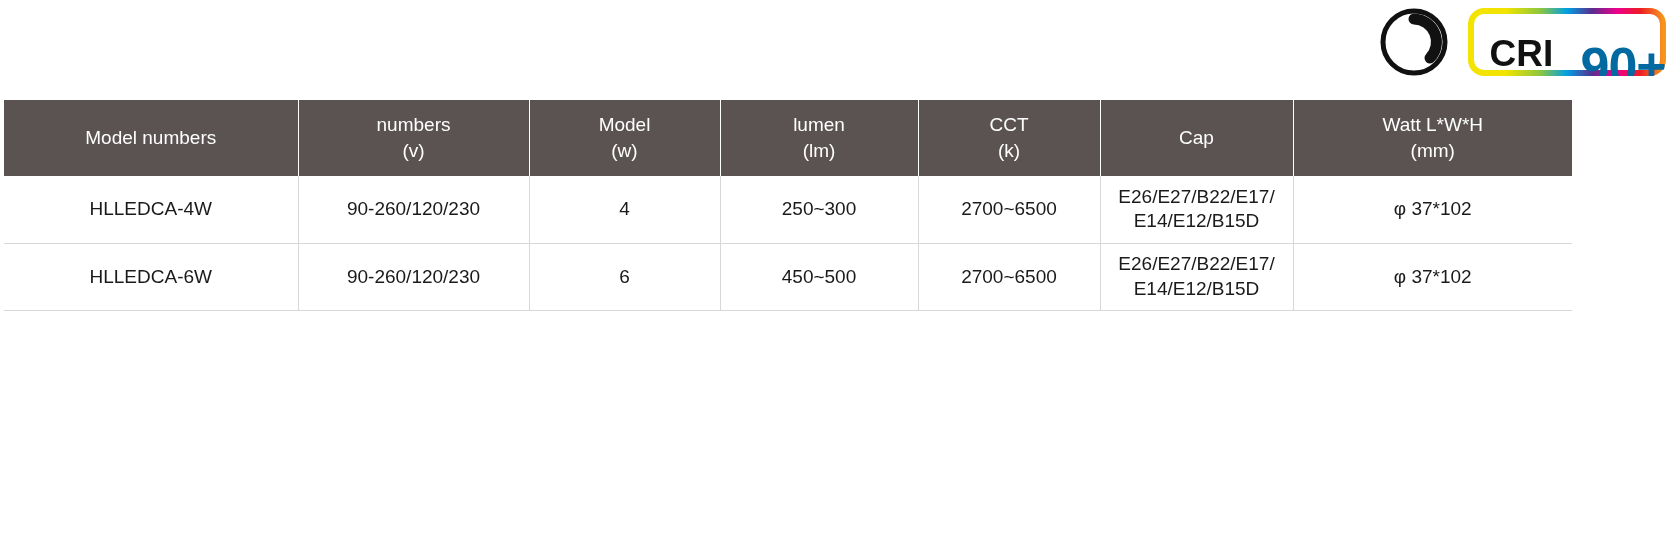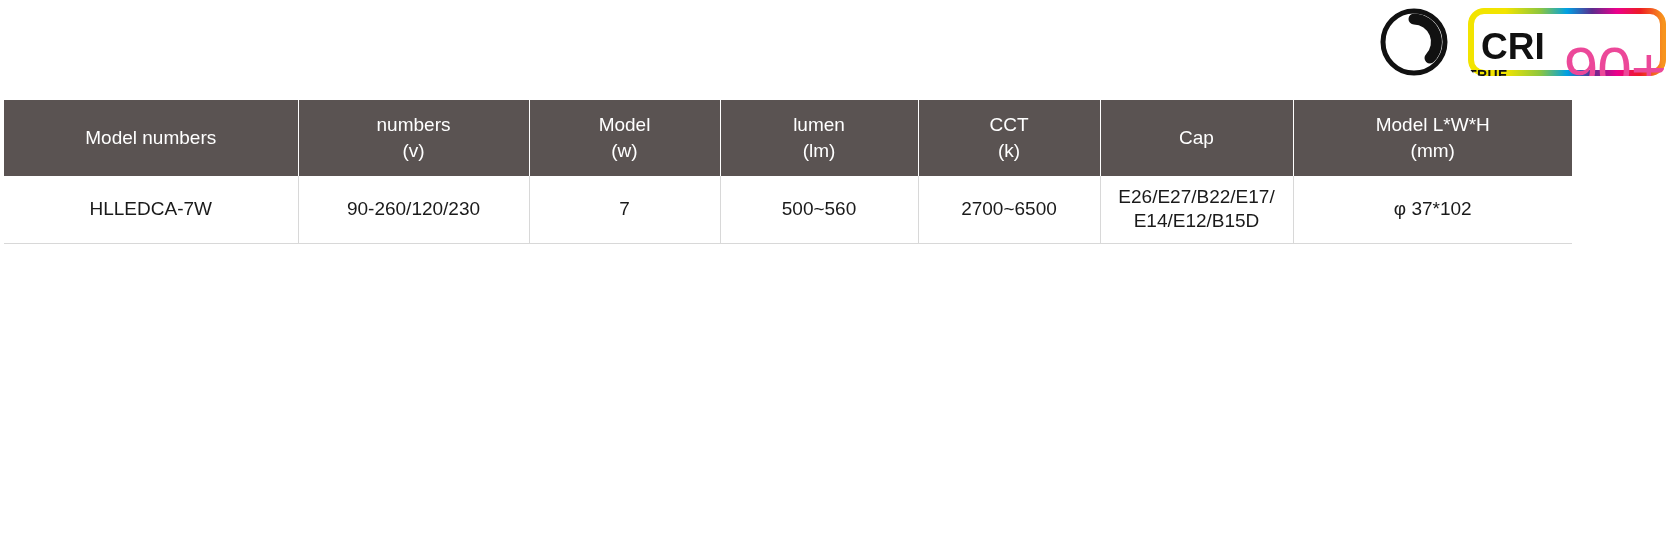--- a/index.html
+++ b/index.html
@@ -68,23 +68,23 @@
     line-height: 0.95;
   }
   .cri-sub {
     font-size: 14px;
     font-weight: bold;
     letter-spacing: 0.4px;
     color: #111111;
     margin-top: 3px;
   }
   .cri-num {
-    font-size: 62px;
-    font-weight: normal;
-    color: #ec4899;
+    font-size: 52px;
+    font-weight: bold;
+    color: #0369a1;
     line-height: 0.85;
     letter-spacing: -1px;
   }
 
   
   .table-wrap {
     position: absolute;
     top: 100px;
     left: 4px;
     width: 1568px;
@@ -196,31 +196,43 @@
             <span>(lm)</span>
           </th>
           <th>
             <span>CCT</span><br>
             <span>(k)</span>
           </th>
           <th>
             <span>Cap</span>
           </th>
           <th>
-            <span>Model L*W*H</span><br>
+            <span>Watt L*W*H</span><br>
             <span>(mm)</span>
           </th>
         </tr>
       </thead>
       <tbody>
         <tr>
-          <td>HLLEDCA-7W</td>
+          <td>HLLEDCA-4W</td>
           <td>90-260/120/230</td>
-          <td>7</td>
-          <td>500~560</td>
+          <td>4</td>
+          <td>250~300</td>
+          <td>2700~6500</td>
+          <td class="cell-two-line">
+            <span class="sub">E26/E27/B22/E17/</span>
+            <span class="sub">E14/E12/B15D</span>
+          </td>
+          <td>φ 37*102</td>
+        </tr>
+        <tr>
+          <td>HLLEDCA-6W</td>
+          <td>90-260/120/230</td>
+          <td>6</td>
+          <td>450~500</td>
           <td>2700~6500</td>
           <td class="cell-two-line">
             <span class="sub">E26/E27/B22/E17/</span>
             <span class="sub">E14/E12/B15D</span>
           </td>
           <td>φ 37*102</td>
         </tr>
       </tbody>
     </table>
   </div>

